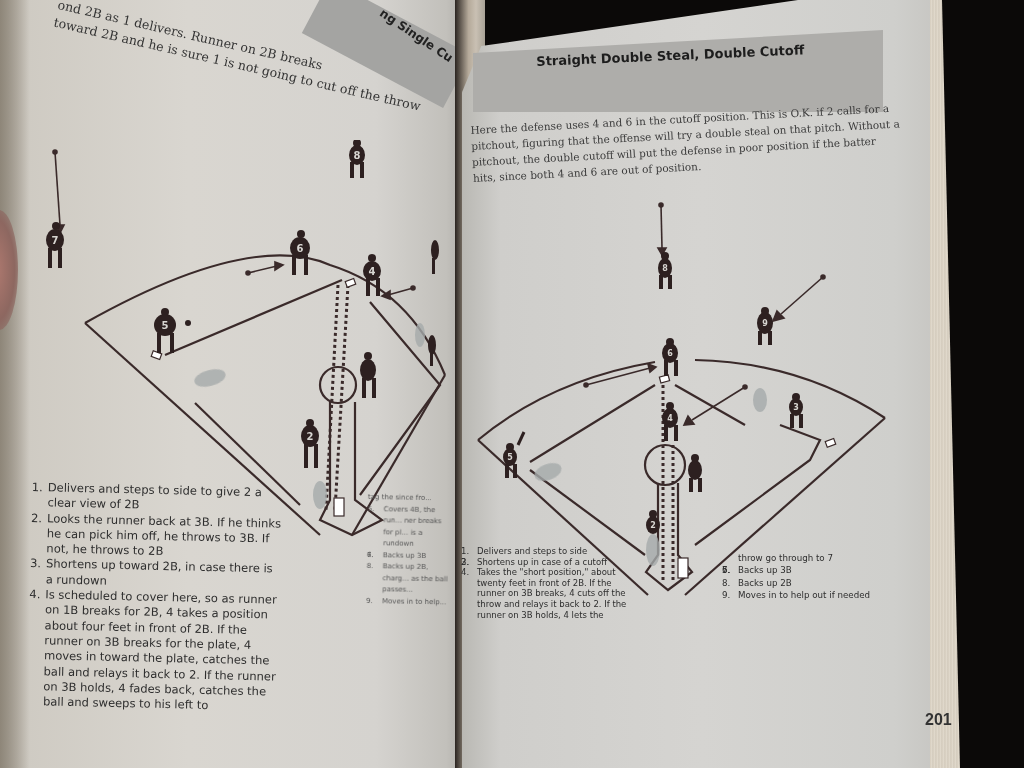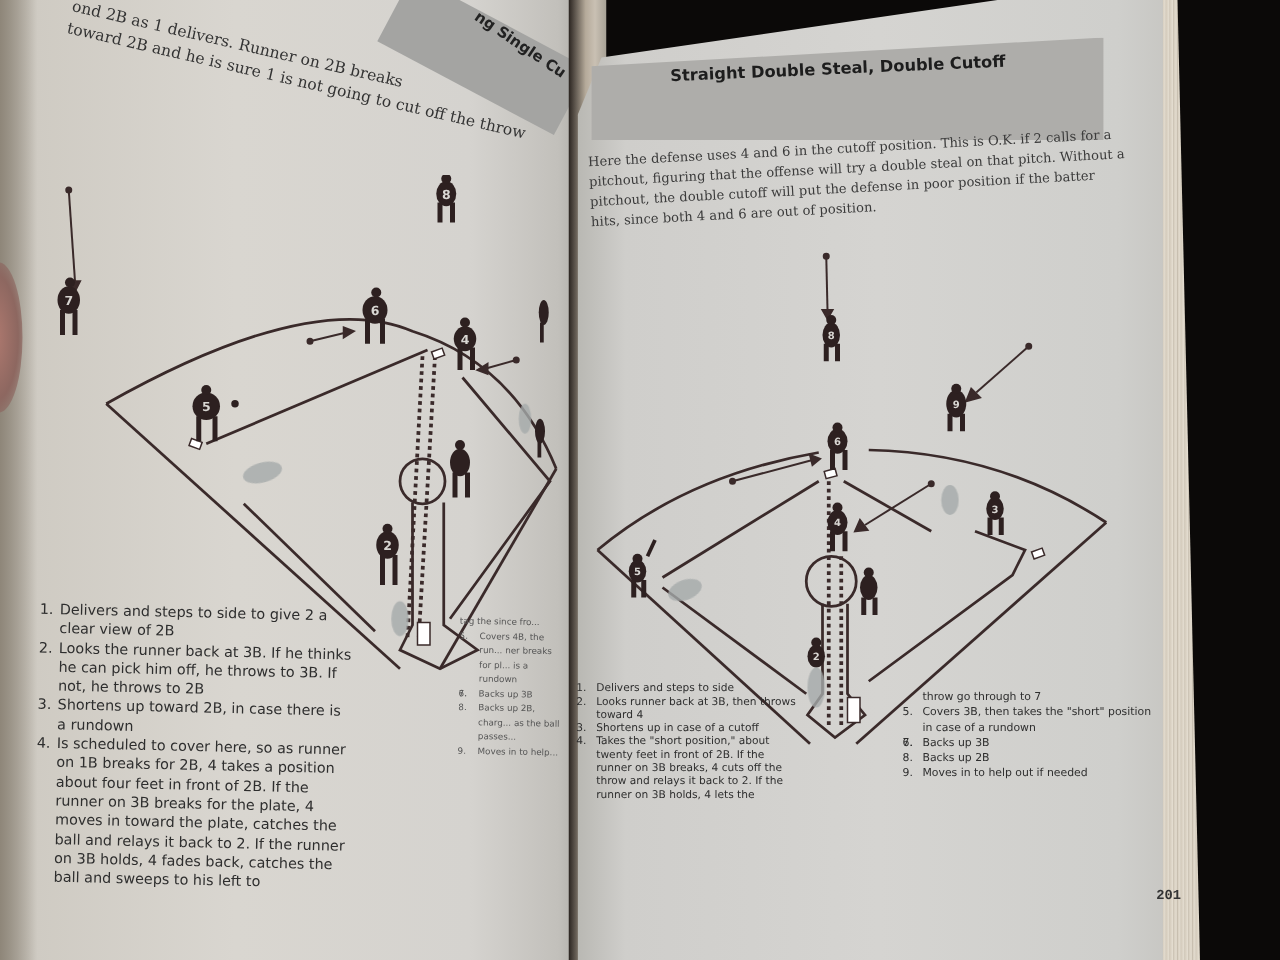--- a/index.html
+++ b/index.html
@@ -81,22 +81,22 @@
     .legend li { position: relative; padding-left: 16px; }
     .legend li .num { position: absolute; left: 0; top: 0; }
 
     .legend-left { left: 32px; top: 480px; width: 250px; font-size: 11.5px; line-height: 15.3px; transform: rotate(1.3deg); transform-origin: left top; }
     .legend-left-cont { left: 368px; top: 492px; width: 85px; font-size: 7px; line-height: 11.5px; color: #555; transform: rotate(1deg); transform-origin: left top; overflow: hidden; }
     .legend-right-a { left: 461px; top: 546px; width: 180px; font-size: 8.5px; line-height: 10.6px; }
     .legend-right-b { left: 722px; top: 552px; width: 200px; font-size: 8.7px; line-height: 12.3px; }
     .legend-right-b .cont { padding-left: 16px; }
 
     .page-number {
-      position: absolute; left: 925px; top: 711px; font-family: Liberation Mono, monospace;
-      font-size: 11px; font-weight: bold; color: #333;
+      position: absolute; left: 925px; top: 711px; font-family: Liberation Sans, sans-serif;
+      font-size: 16px; font-weight: bold; color: #333;
     }
   </style>
 </head>
 <body>
 
 <div class="book">
 
   <div class="page-left"></div>
   <div class="left-edge-shadow"></div>
   <div class="left-edge-thumb"></div>
@@ -346,29 +346,29 @@
         <text x="40" y="260">5</text>
         <text x="326" y="210">3</text>
         <text x="183" y="328">2</text>
       </g>
     </svg>
   </div>
 
   <div class="legend legend-right-a">
     <ol>
       <li><span class="num">1.</span><span>Delivers and steps to side</span></li>
-      <li><span class="num">2.</span><span>Looks runner back at 3B, then throws toward 4</span></li>
+      <li><span class="num">2.</span></li>
       <li><span class="num">3.</span><span>Shortens up in case of a cutoff</span></li>
       <li><span class="num">4.</span><span>Takes the "short position," about twenty feet in front of 2B. If the runner on 3B breaks, 4 cuts off the throw and relays it back to 2. If the runner on 3B holds, 4 lets the</span></li>
     </ol>
   </div>
   <div class="legend legend-right-b">
     <div class="cont">throw go through to 7</div>
     <ol>
-      <li><span class="num">5.</span><span>Covers 3B, then takes the "short" position in case of a rundown</span></li>
+      <li><span class="num">5.</span></li>
       <li><span class="num">6.</span></li>
       <li><span class="num">7.</span><span>Backs up 3B</span></li>
       <li><span class="num">8.</span><span>Backs up 2B</span></li>
       <li><span class="num">9.</span><span>Moves in to help out if needed</span></li>
     </ol>
   </div>
 
   <div class="page-number">201</div>
 </div>
 

